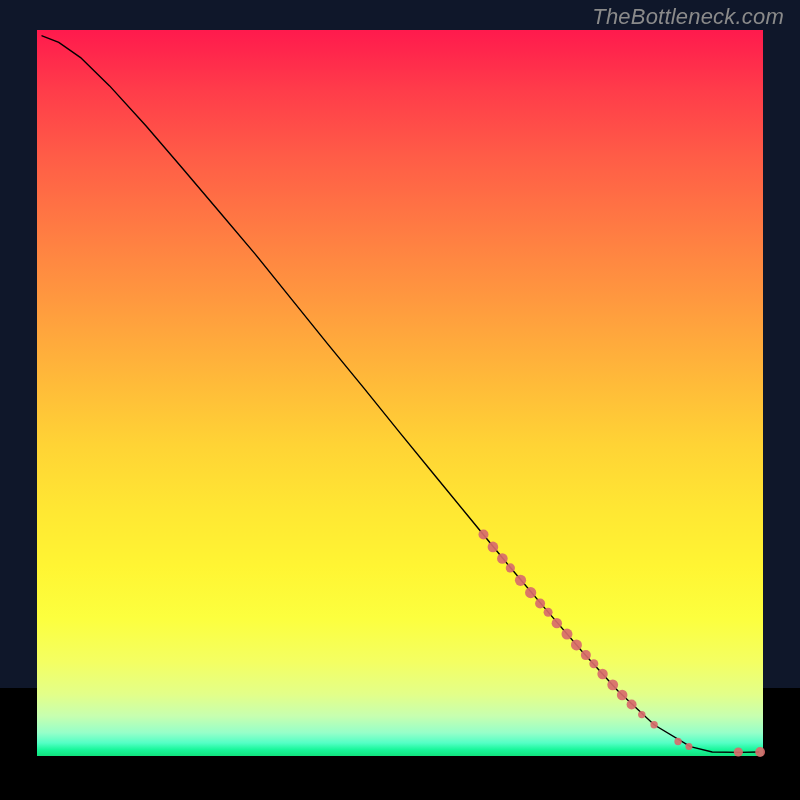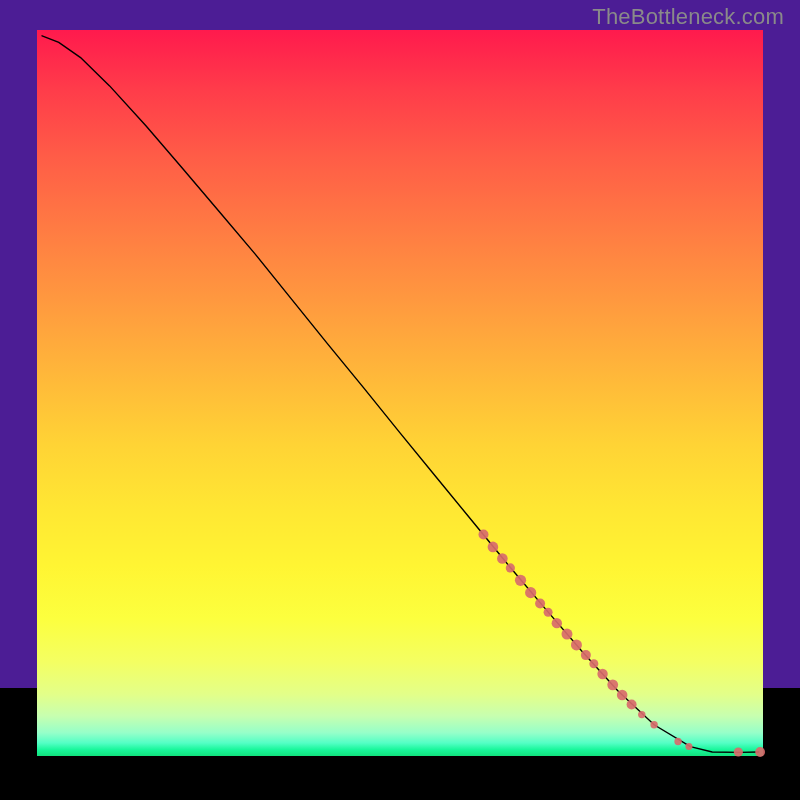--- a/index.html
+++ b/index.html
@@ -7,21 +7,22 @@
     width: 800px;
     height: 800px;
     overflow: hidden;
     background: #000;
     font-family: Arial, Helvetica, sans-serif;
   }
   .stage {
     position: relative;
     width: 800px;
     height: 688px;
-    background: #4c1d95;
+    background: #0f172a;
+    font-style: italic;
   }
   .attribution {
     position: absolute;
     top: 4px;
     right: 16px;
     font-size: 22px;
     font-weight: 500;
     color: #8a8a8a;
     letter-spacing: 0.2px;
   }

